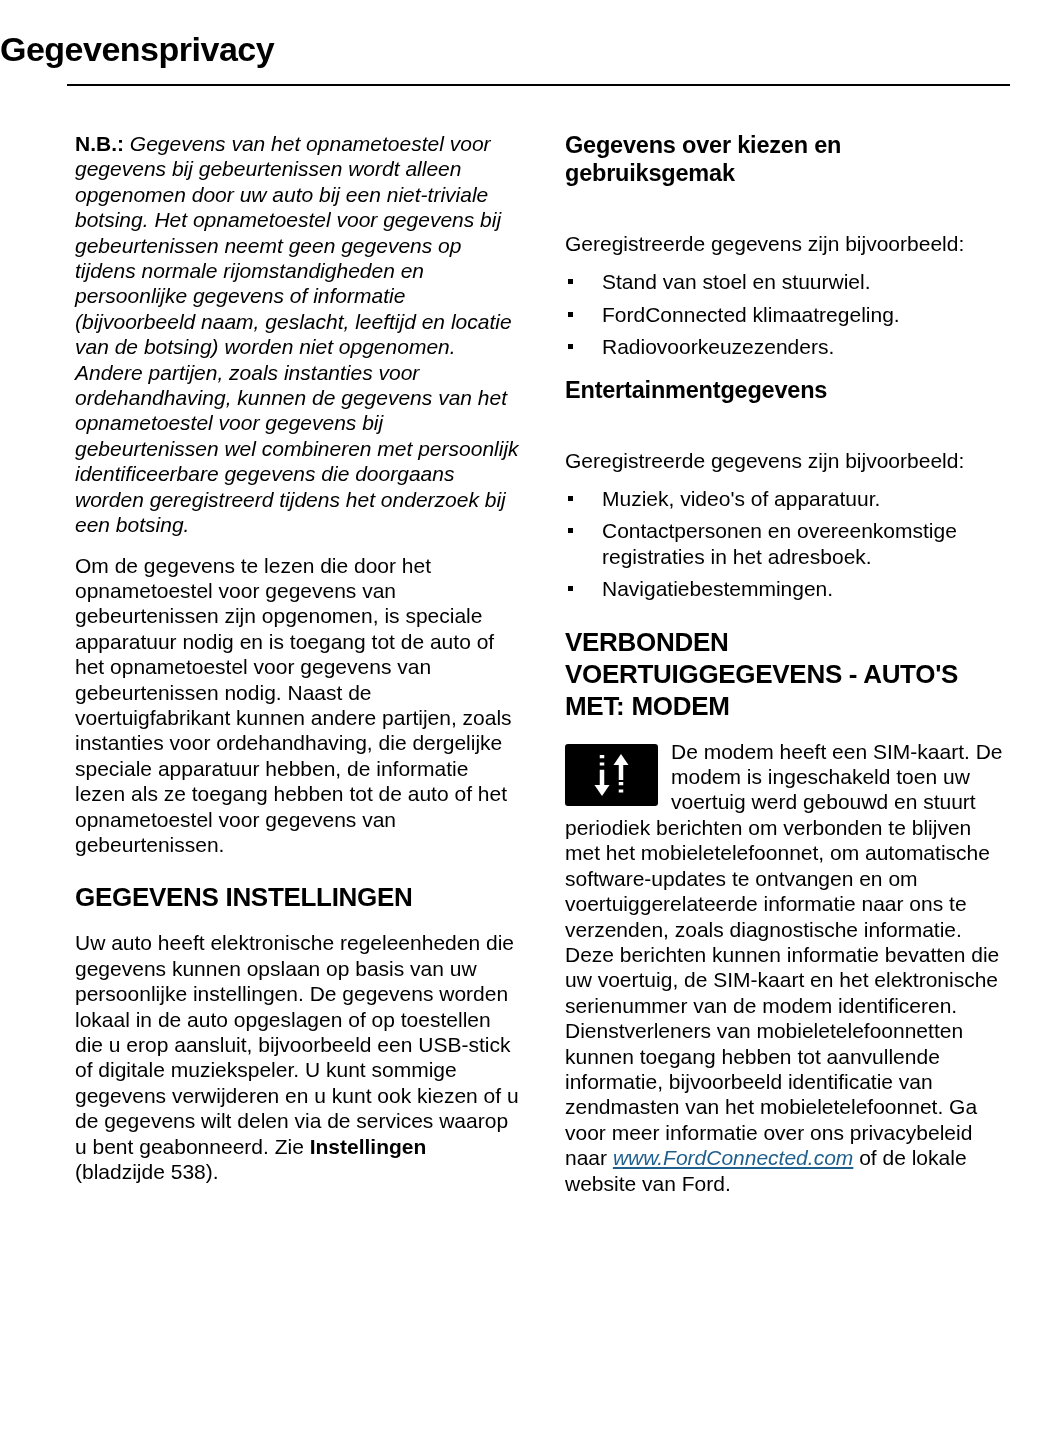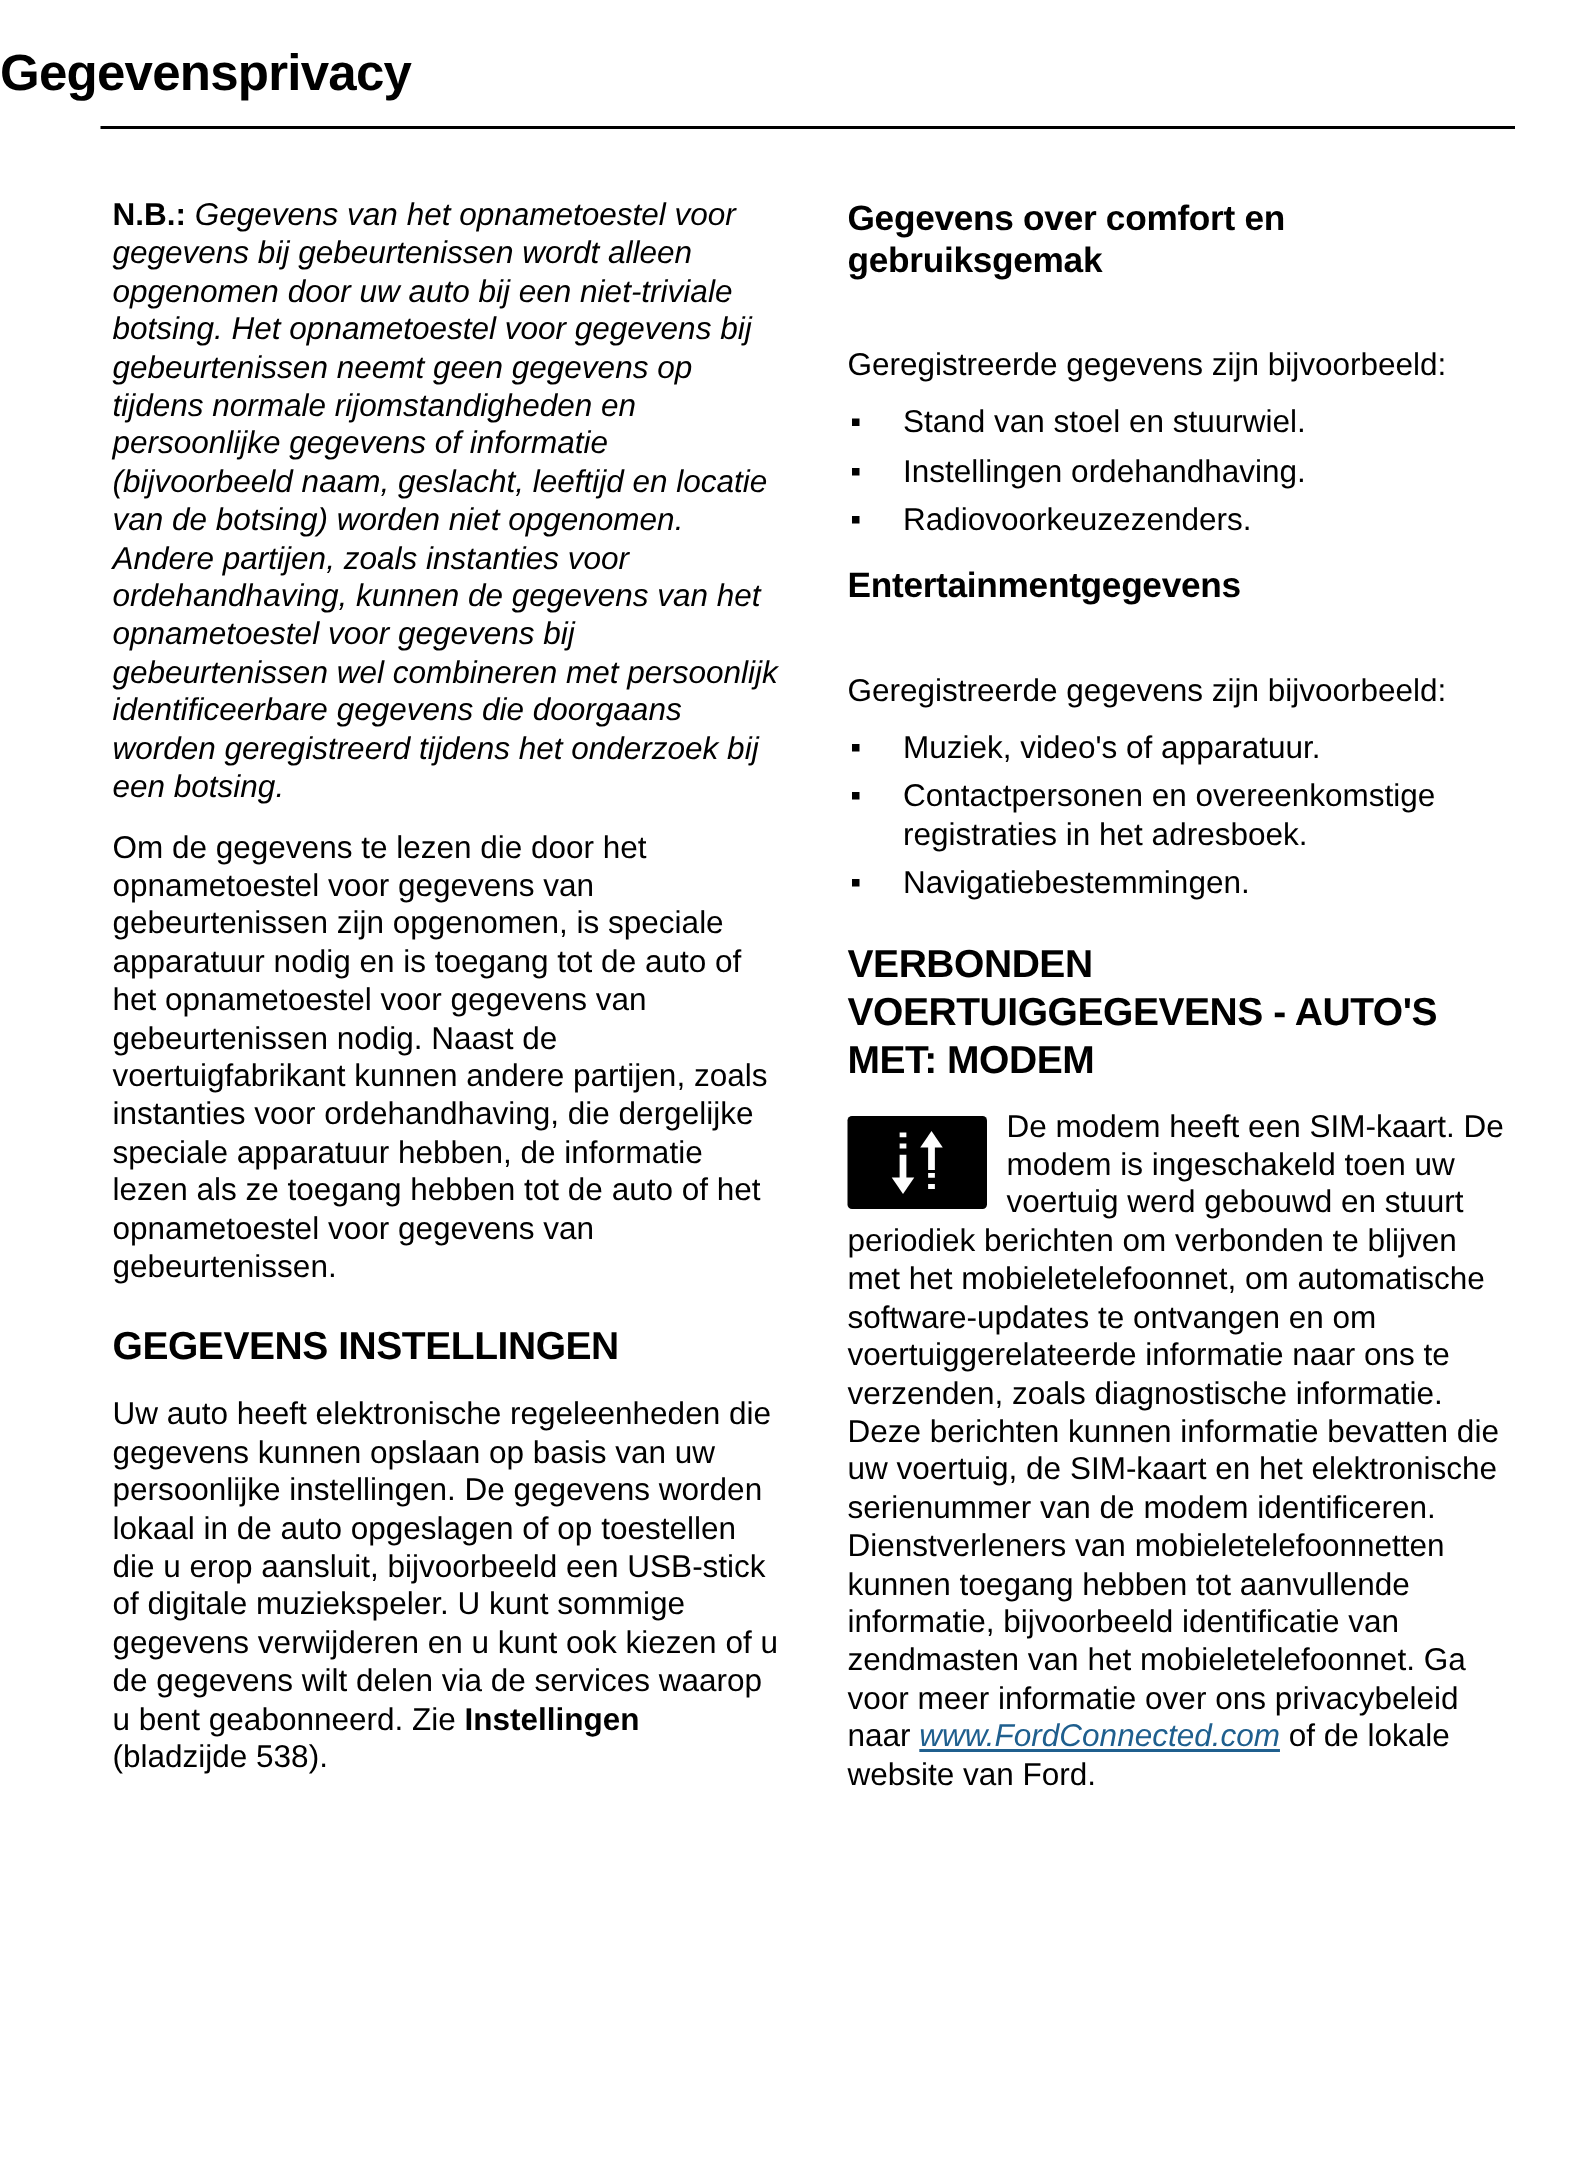--- a/index.html
+++ b/index.html
@@ -124,25 +124,25 @@
 
       <p class="body">Om de gegevens te lezen die door het opnametoestel voor gegevens van gebeurtenissen zijn opgenomen, is speciale apparatuur nodig en is toegang tot de auto of het opnametoestel voor gegevens van gebeurtenissen nodig. Naast de voertuigfabrikant kunnen andere partijen, zoals instanties voor ordehandhaving, die dergelijke speciale apparatuur hebben, de informatie lezen als ze toegang hebben tot de auto of het opnametoestel voor gegevens van gebeurtenissen.</p>
 
       <h2 class="section">GEGEVENS INSTELLINGEN</h2>
 
       <p class="body"><span>Uw auto heeft elektronische regeleenheden die gegevens kunnen opslaan op basis van uw persoonlijke instellingen. De gegevens worden lokaal in de auto opgeslagen of op toestellen die u erop aansluit, bijvoorbeeld een USB-stick of digitale muziekspeler. U kunt sommige gegevens verwijderen en u kunt ook kiezen of u de gegevens wilt delen via de services waarop u bent geabonneerd.  Zie </span><strong>Instellingen</strong><span> (bladzijde 538).</span></p>
     </section>
 
     <section class="col">
 
-      <h3 class="sub">Gegevens over comfort en gebruiksgemak</h3>
+      <h3 class="sub">Gegevens over kiezen en gebruiksgemak</h3>
       <p class="body intro">Geregistreerde gegevens zijn bijvoorbeeld:</p>
       <ul class="bullets">
         <li><span class="dot"></span><span>Stand van stoel en stuurwiel.</span></li>
-        <li><span class="dot"></span><span>Instellingen ordehandhaving.</span></li>
+        <li><span class="dot"></span><span>FordConnected klimaatregeling.</span></li>
         <li><span class="dot"></span><span>Radiovoorkeuzezenders.</span></li>
       </ul>
 
       <h3 class="sub">Entertainmentgegevens</h3>
       <p class="body intro">Geregistreerde gegevens zijn bijvoorbeeld:</p>
       <ul class="bullets">
         <li><span class="dot"></span><span>Muziek, video's of apparatuur.</span></li>
         <li><span class="dot"></span><span>Contactpersonen en overeenkomstige registraties in het adresboek.</span></li>
         <li><span class="dot"></span><span>Navigatiebestemmingen.</span></li>
       </ul>

